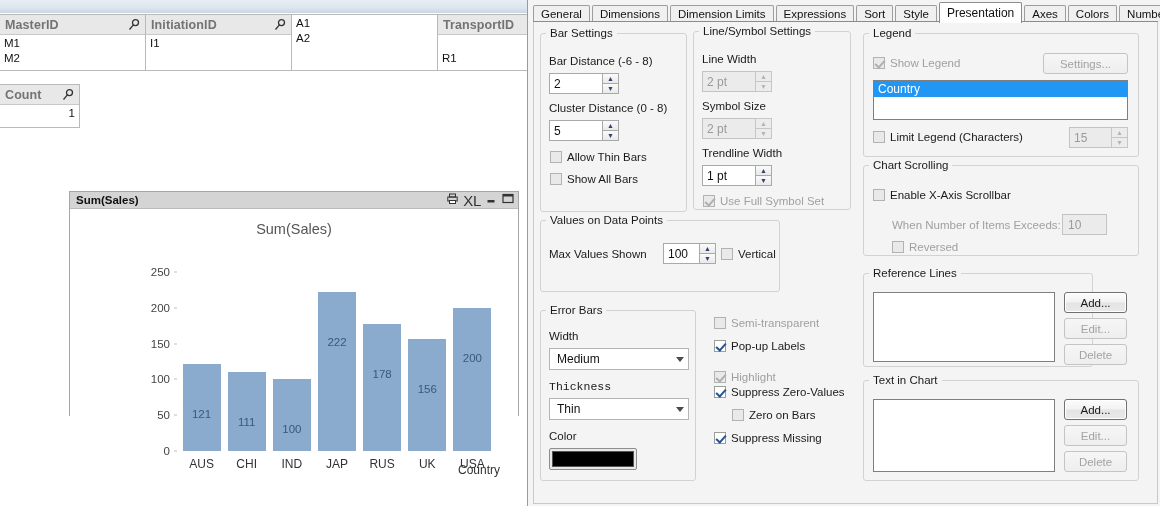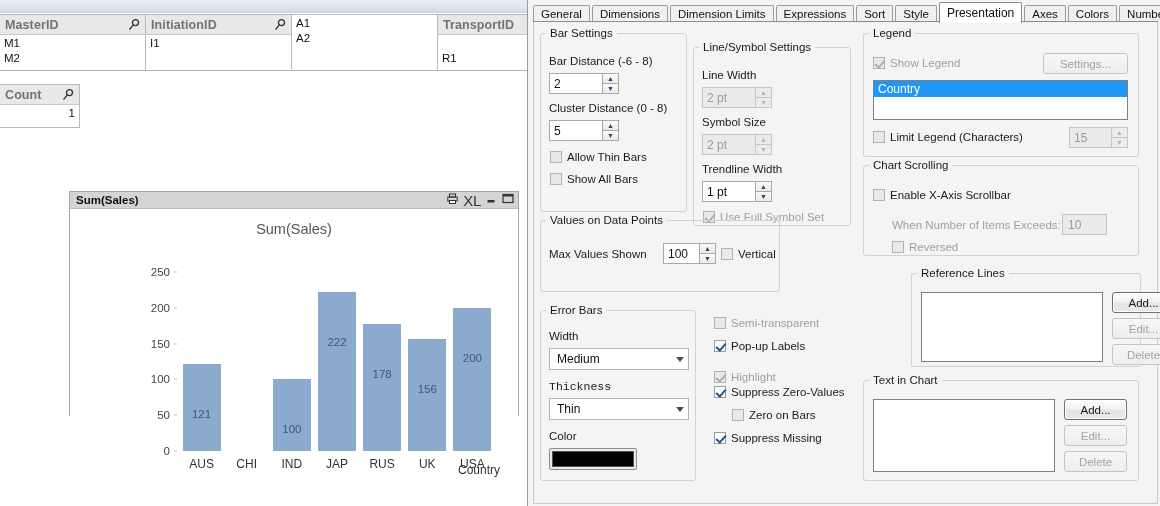--- a/index.html
+++ b/index.html
@@ -235,20 +235,23 @@
           </div>
 
           <div class="bars">
             <div class="barwrap">
               <div class="bar" style="height:46.54%;">
                 <span class="barval">121</span>
               </div>
               <span class="xlabel">AUS</span>
             </div>
             <div class="barwrap">
+              <div class="bar" style="height:42.69%;">
+                <span class="barval">111</span>
+              </div>
               <span class="xlabel">CHI</span>
             </div>
             <div class="barwrap">
               <div class="bar" style="height:38.46%;">
                 <span class="barval">100</span>
               </div>
               <span class="xlabel">IND</span>
             </div>
             <div class="barwrap">
               <div class="bar" style="height:85.38%;">
@@ -322,21 +325,21 @@
         <label class="cbx" style="left:9px;top:112px;">
           <span class="box gray"></span>
           <span>Allow Thin Bars</span>
         </label>
         <label class="cbx" style="left:9px;top:134px;">
           <span class="box gray"></span>
           <span>Show All Bars</span>
         </label>
       </fieldset>
 
-      <fieldset class="grp" style="left:159px;top:19px;width:158px;height:185px;">
+      <fieldset class="grp" style="left:159px;top:3px;width:158px;height:185px;">
         <legend>Line/Symbol Settings</legend>
         <div class="lbl" style="left:8px;top:16px;">Line Width</div>
         <div class="spin dis" style="left:8px;top:34px;width:70px;">
           <div class="txt">2 pt</div>
           <div class="btns">
             <div>▲</div>
             <div>▼</div>
           </div>
         </div>
         <div class="lbl" style="left:8px;top:63px;">Symbol Size</div>
@@ -452,21 +455,21 @@
           <span>Enable X-Axis Scrollbar</span>
         </label>
         <div class="lbl dis" style="left:28px;top:48px;">When Number of Items Exceeds:</div>
         <div class="ro-field" style="left:198px;top:43px;width:45px;">10</div>
         <label class="cbx dis" style="left:28px;top:70px;">
           <span class="box gray"></span>
           <span>Reversed</span>
         </label>
       </fieldset>
 
-      <fieldset class="grp" style="left:329px;top:245px;width:230px;height:100px;margin-left:48px;">
+      <fieldset class="grp" style="left:329px;top:245px;width:230px;height:100px;">
         <legend>Reference Lines</legend>
         <div class="listpanel" style="left:9px;top:13px;width:182px;height:70px;"></div>
         <div class="btn strong" style="left:200px;top:13px;width:63px;">Add...</div>
         <div class="btn dis" style="left:200px;top:39px;width:63px;">Edit...</div>
         <div class="btn dis" style="left:200px;top:65px;width:63px;">Delete</div>
       </fieldset>
 
       <fieldset class="grp" style="left:329px;top:352px;width:276px;height:107px;">
         <legend>Text in Chart</legend>
         <div class="listpanel" style="left:9px;top:13px;width:182px;height:73px;"></div>

